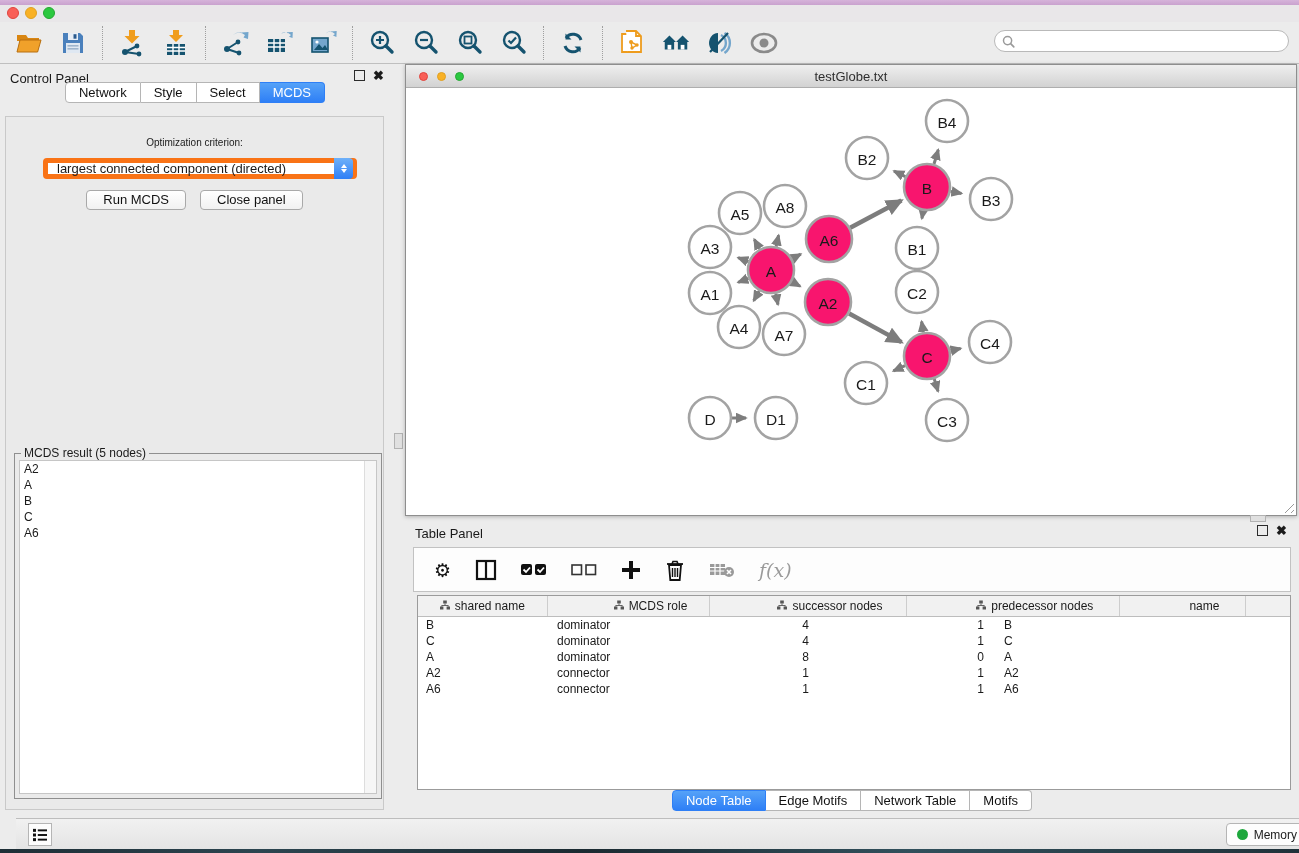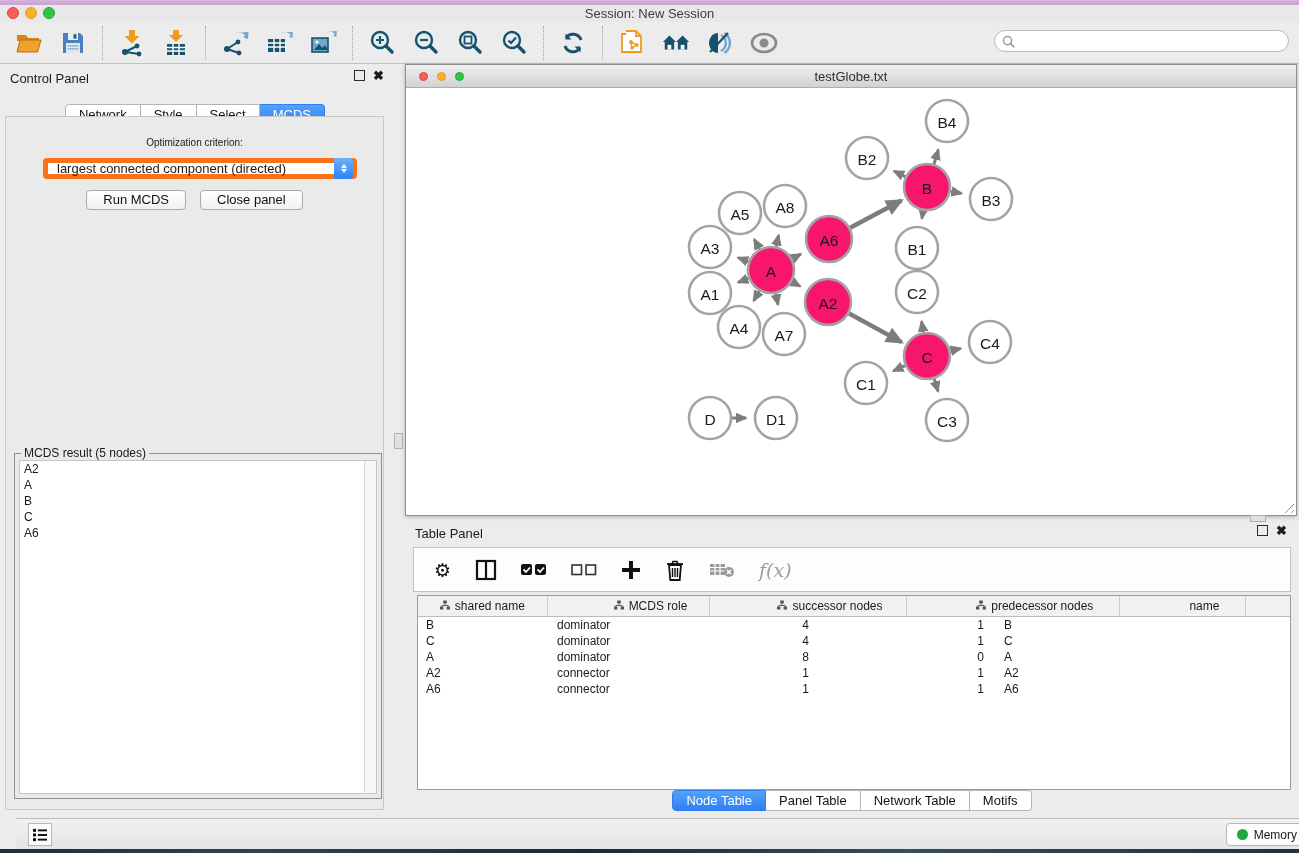--- a/index.html
+++ b/index.html
@@ -37,21 +37,21 @@
 
   
   .control-panel { position:absolute; left:0; top:0; width:390px; height:754px; }
   .panel-head-title { position:absolute; left:10px; top:7px; font-size:13px; color:#1a1a1a; }
   .panel-head-icons { position:absolute; top:6px; display:flex; gap:8px; align-items:center; }
   .control-panel .panel-head-icons { right:6px; }
   .float-icon { width:11px; height:11px; border:1.6px solid #2b2b2b; display:inline-block; }
   .close-icon { font-size:13px; font-weight:bold; color:#1b1b1b; line-height:11px; }
 
   .seg-tabs { display:flex; justify-content:center; }
-  .cp-tabs { position:absolute; left:0; right:0; top:40px; }
+  .cp-tabs { position:absolute; left:0; right:0; top:18px; }
   .seg-tab { height:21px; line-height:20px; padding:0 13px; font-size:13px; background:#fff;
              border:1px solid #b5b5b5; border-left:none; color:#111; }
   .seg-tab:first-child { border-left:1px solid #b5b5b5; border-radius:4px 0 0 4px; }
   .seg-tab:last-child { border-radius:0 4px 4px 0; }
   .seg-tab.selected { background:linear-gradient(#55a2f8,#2e7ff6); border-color:#2e7ff6; color:#fff; }
 
   .cp-content { position:absolute; left:5px; right:6px; top:52px; bottom:8px;
                 background:#eaeaea; border:1px solid #c9c9c9; }
   .opt-label { position:absolute; left:0; right:0; top:20px; text-align:center; font-size:10px; }
   .criterion { position:absolute; left:37px; top:41px; width:314px; height:21px; background:#fff;
@@ -140,21 +140,20 @@
 <body>
 
 <div class="app">
 
   <div class="menubar-strip"></div>
 
   <div class="titlebar">
     <span class="tl red" style="left:7px"></span>
     <span class="tl yellow" style="left:25px"></span>
     <span class="tl green" style="left:43px"></span>
-    <div class="title">Session: New Session</div>
   </div>
 
   <div class="toolbar">
     <div class="tb-group" style="padding-left:2px">
       <div class="tb-btn">
         <svg width="28" height="26" viewBox="0 0 28 26">
             <path d="M2 5h9l2 3h11v3H2z" fill="#d98612"></path>
             <path d="M5 10h21l-3.4 12H2z" fill="#f0a12a" stroke="#b86f0e" stroke-width="1"></path>
           </svg>
       </div>
@@ -615,21 +614,21 @@
                 <div class="nt-td c2">1</div>
                 <div class="nt-td c3">1</div>
                 <div class="nt-td c4">A6</div>
                 <div class="nt-td c5"></div>
               </div>
             </div>
         </div>
 
         <div class="seg-tabs tp-tabs" id="tp-tabs">
             <div class="seg-tab selected">Node Table</div>
-            <div class="seg-tab">Panel Table</div>
+            <div class="seg-tab">Edge Motifs</div>
             <div class="seg-tab">Network Table</div>
             <div class="seg-tab">Motifs</div>
           </div>
       </div>
     </div>
   </div>
 
   <div class="statusbar">
     <div class="list-btn">
       <svg width="16" height="14" viewBox="0 0 18 16">

